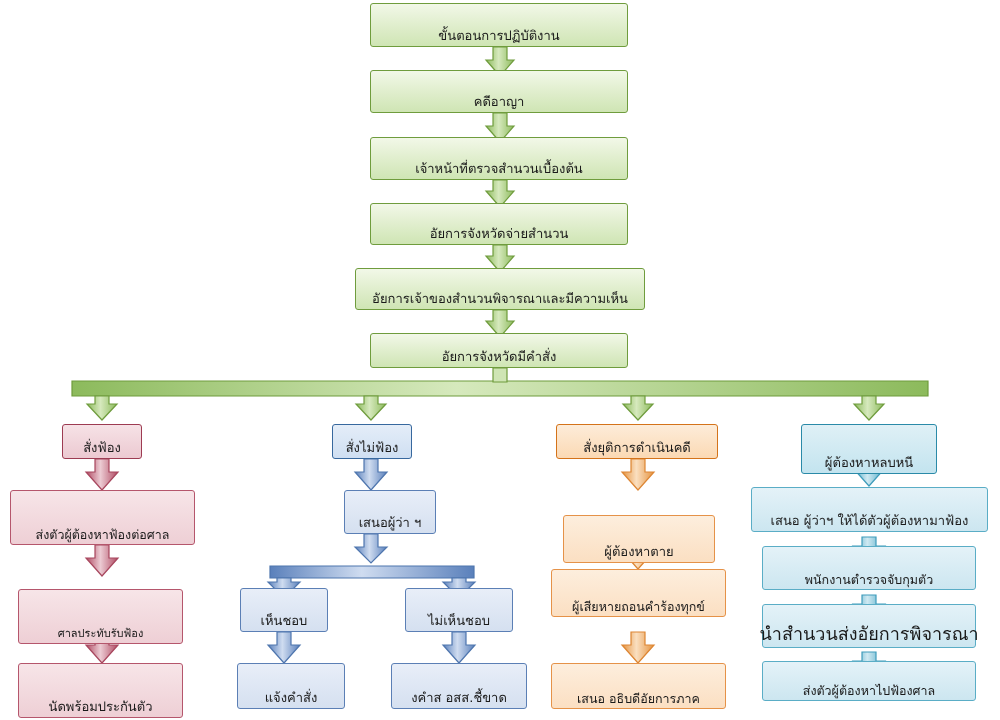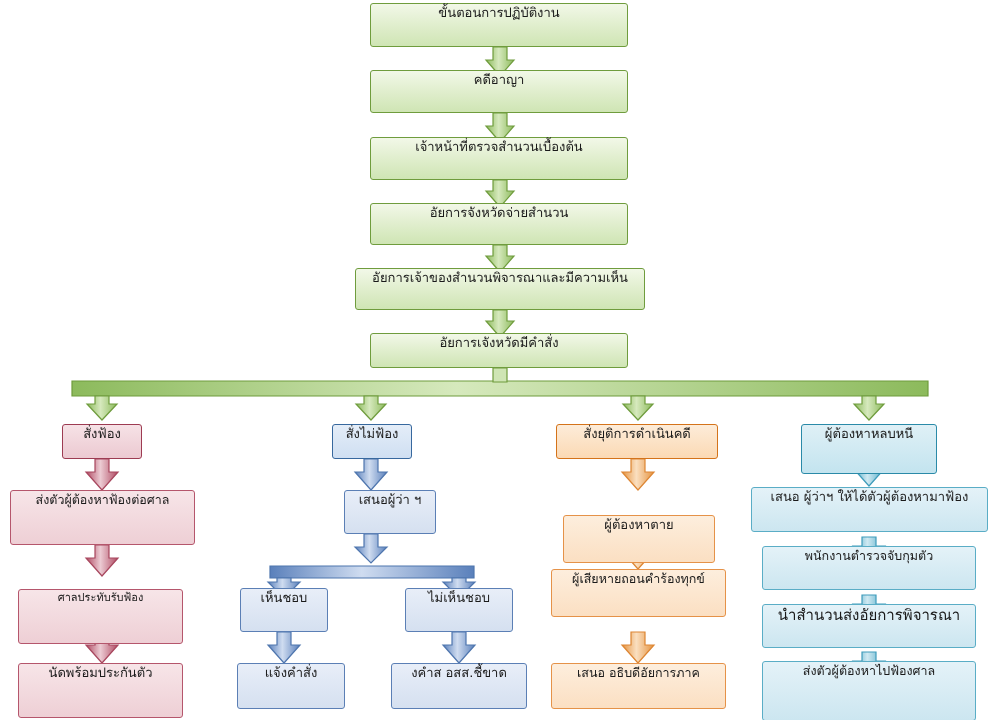--- a/index.html
+++ b/index.html
@@ -17,21 +17,21 @@
   #canvas {
     position: absolute;
     left: 0; top: 0;
     width: 1000px;
     height: 720px;
   }
   .node {
     position: absolute;
     box-sizing: border-box;
     display: flex;
-    align-items: flex-start;
+    align-items: flex-end;
     justify-content: center;
     text-align: center;
     border-width: 1.5px;
     border-style: solid;
     border-radius: 3px;
     font-size: 13px;
     line-height: 1.15;
     padding: 2px 4px;
     white-space: nowrap;
   }
@@ -205,21 +205,21 @@
 <div class="node n-green" style="left:370px; top:137px; width:258px; height:43px;">
   <span>เจ้าหน้าที่ตรวจสำนวนเบื้องต้น</span>
 </div>
 <div class="node n-green" style="left:370px; top:203px; width:258px; height:42px;">
   <span>อัยการจังหวัดจ่ายสำนวน</span>
 </div>
 <div class="node n-green" style="left:355px; top:268px; width:290px; height:42px;">
   <span>อัยการเจ้าของสำนวนพิจารณาและมีความเห็น</span>
 </div>
 <div class="node n-green" style="left:370px; top:333px; width:258px; height:35px;">
-  <span>อัยการเจังหวัดมีคำสั่ง</span>
+  <span>อัยการจังหวัดมีคำสั่ง</span>
 </div>
 
 <div class="node n-red-head" style="left:62px; top:424px; width:80px; height:35px;">
   <span>สั่งฟ้อง</span>
 </div>
 <div class="node n-red" style="left:10px; top:490px; width:185px; height:55px; font-size:12.5px;">
   <span>ส่งตัวผู้ต้องหาฟ้องต่อศาล</span>
 </div>
 <div class="node n-red" style="left:18px; top:589px; width:165px; height:55px; font-size:11px;">
   <span>ศาลประทับรับฟ้อง</span>
@@ -262,18 +262,18 @@
 
 <div class="node n-cyan-head" style="left:801px; top:424px; width:136px; height:50px;">
   <span>ผู้ต้องหาหลบหนี</span>
 </div>
 <div class="node n-cyan" style="left:751px; top:487px; width:237px; height:45px; font-size:13px;">
   <span>เสนอ ผู้ว่าฯ ให้ได้ตัวผู้ต้องหามาฟ้อง</span>
 </div>
 <div class="node n-cyan" style="left:762px; top:546px; width:214px; height:44px; font-size:12.5px;">
   <span>พนักงานตำรวจจับกุมตัว</span>
 </div>
-<div class="node n-cyan" style="left:762px; top:604px; width:214px; height:44px; font-size:15px;">
+<div class="node n-cyan" style="left:762px; top:604px; width:214px; height:44px; font-size:18px;">
   <span>นำสำนวนส่งอัยการพิจารณา</span>
 </div>
-<div class="node n-cyan" style="left:762px; top:661px; width:214px; height:60px; font-size:12.5px;">
+<div class="node n-cyan" style="left:762px; top:661px; width:214px; height:40px; font-size:12.5px;">
   <span>ส่งตัวผู้ต้องหาไปฟ้องศาล</span>
 </div>
 
 </body></html>

